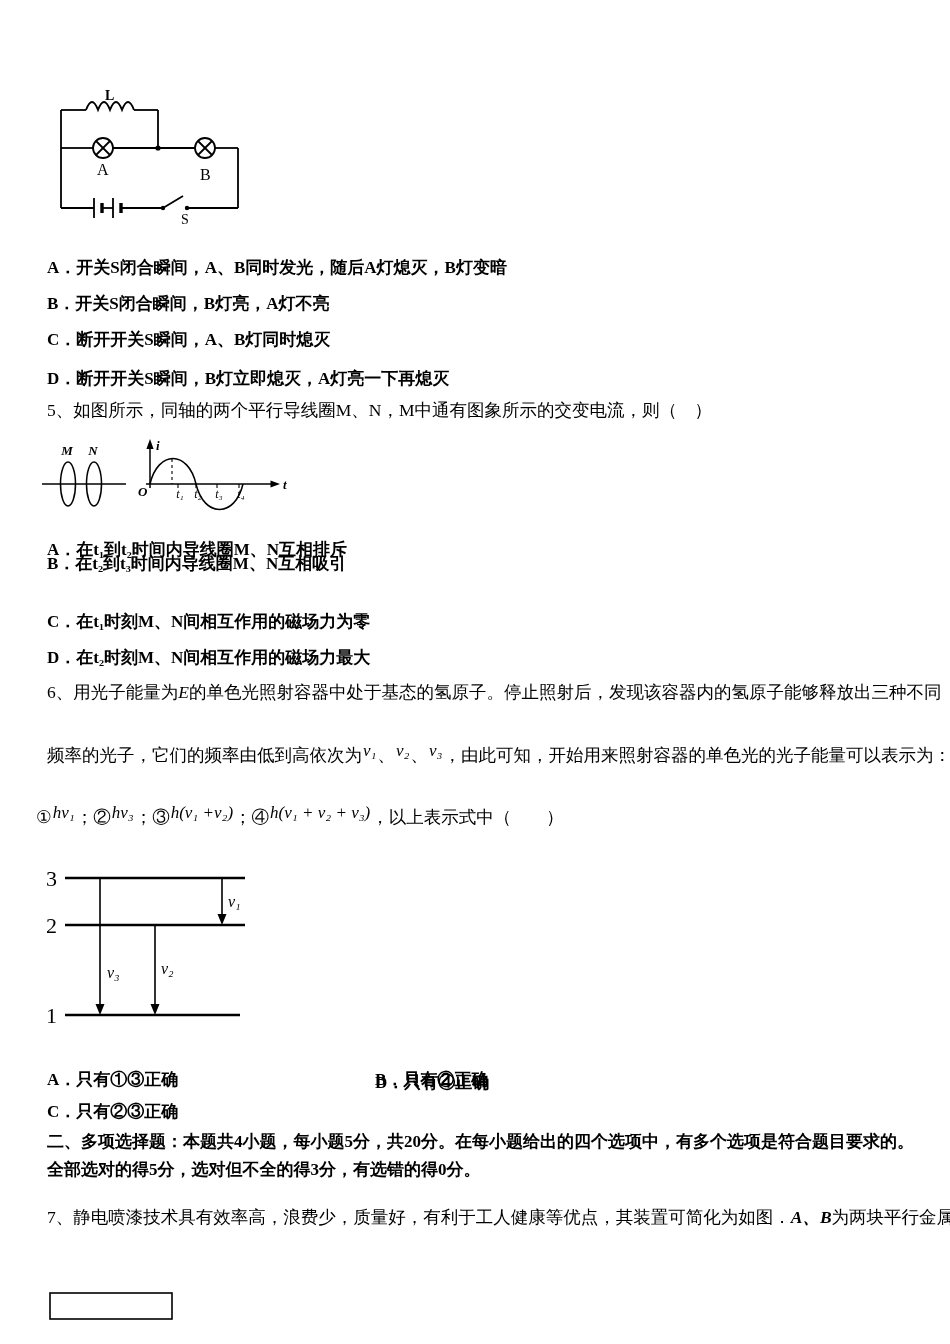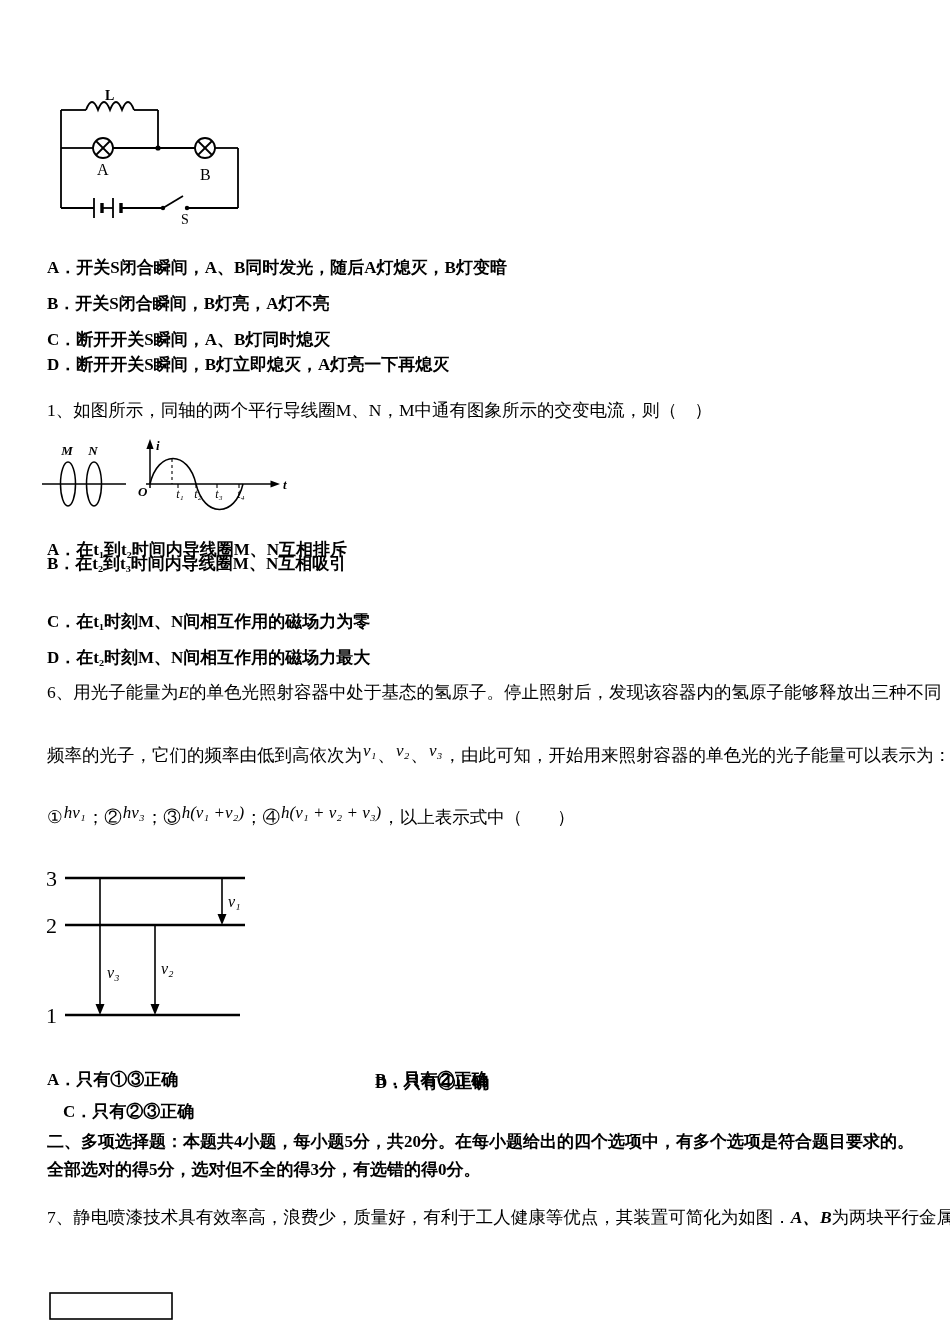--- a/index.html
+++ b/index.html
@@ -59,23 +59,23 @@
     <circle cx="131" cy="120" r="2.2" fill="#000"></circle>
     <text x="49" y="12" font-size="14" font-weight="bold">L</text>
     <text x="41" y="87" font-size="16">A</text>
     <text x="144" y="92" font-size="16">B</text>
     <text x="125" y="136" font-size="14">S</text>
   </svg>
 
   <div class="abs opt" style="left:47px; top:293px;">B．开关S闭合瞬间，B灯亮，A灯不亮</div>
   <div class="abs opt" style="left:47px; top:257px;">A．开关S闭合瞬间，A、B同时发光，随后A灯熄灭，B灯变暗</div>
   <div class="abs opt" style="left:47px; top:329px;">C．断开开关S瞬间，A、B灯同时熄灭</div>
-  <div class="abs opt" style="left:47px; top:354px;">D．断开开关S瞬间，B灯立即熄灭，A灯亮一下再熄灭</div>
+  <div class="abs opt" style="left:47px; top:368px;">D．断开开关S瞬间，B灯立即熄灭，A灯亮一下再熄灭</div>
 
-  <div class="abs stem" style="left:47px; top:399px;">1、如图所示，同轴的两个平行导线圈M、N，M中通有图象所示的交变电流，则（　）</div>
+  <div class="abs stem" style="left:47px; top:399px;">5、如图所示，同轴的两个平行导线圈M、N，M中通有图象所示的交变电流，则（　）</div>
 
   <svg class="fig" style="left:42px; top:436px;" width="260" height="88" viewBox="0 0 260 88">
     <g fill="none" stroke="#000" stroke-width="1.5">
       <line x1="0" y1="48" x2="84" y2="48"></line>
       <ellipse cx="26" cy="48" rx="7.5" ry="22"></ellipse>
       <ellipse cx="52" cy="48" rx="7.5" ry="22"></ellipse>
       <line x1="108" y1="52" x2="108" y2="9"></line>
       <line x1="104" y1="48" x2="232" y2="48"></line>
       <path d="M108 48 C116 14 146 14 154 48 C162 82 193 82 201 48"></path>
       <line x1="130" y1="23" x2="130" y2="48" stroke-dasharray="3 3" stroke-width="1.1"></line>
@@ -102,21 +102,21 @@
   <div class="abs opt" style="left:47px; top:611px;">C．在t₁时刻M、N间相互作用的磁场力为零</div>
   <div class="abs opt" style="left:47px; top:647px;text-align:center;">D．在t₂时刻M、N间相互作用的磁场力最大</div>
 
   <div class="abs stem" style="left:47px; top:681px;">
     <span>6、用光子能量为</span><span class="mvar">E</span><span>的单色光照射容器中处于基态的氢原子。停止照射后，发现该容器内的氢原子能够释放出三种不同</span>
   </div>
   <div class="abs stem" style="left:47px; top:744px;">
     <span>频率的光子，它们的频率由低到高依次为</span><span class="math">v₁</span><span>、</span><span class="math">v₂</span><span>、</span><span class="math">v₃</span><span>，由此可知，开始用来照射容器的单色光的光子能量可以表示为：</span>
   </div>
 
-  <div class="abs stem" style="left:47px; top:806px;text-align:center;">
+  <div class="abs stem" style="left:36px; top:806px;text-align:center;">
     <span class="fnum">①</span><span class="math">hv₁</span><span>；</span><span class="fnum">②</span><span class="math">hv₃</span><span>；</span><span class="fnum">③</span><span class="math">h(v₁ +v₂)</span><span>；</span><span class="fnum">④</span><span class="math">h(v₁ + v₂ + v₃)</span><span>，以上表示式中（　　）</span>
   </div>
 
   <svg class="fig" style="left:38px; top:860px;" width="225" height="172" viewBox="0 0 225 172">
     <g stroke="#000">
       <line x1="27" y1="18" x2="207" y2="18" stroke-width="2.4"></line>
       <line x1="27" y1="65" x2="207" y2="65" stroke-width="2.4"></line>
       <line x1="27" y1="155" x2="202" y2="155" stroke-width="2.4"></line>
       <line x1="62" y1="18" x2="62" y2="146" stroke-width="1.6"></line>
       <line x1="117" y1="65" x2="117" y2="146" stroke-width="1.6"></line>
@@ -128,21 +128,21 @@
     <text x="8" y="26" font-size="22">3</text>
     <text x="8" y="73" font-size="22">2</text>
     <text x="8" y="163" font-size="22">1</text>
     <text x="190" y="47" font-size="16" font-style="italic">v₁</text>
     <text x="123" y="114" font-size="16" font-style="italic">v₂</text>
     <text x="69" y="118" font-size="16" font-style="italic">v₃</text>
   </svg>
 
   <div class="abs opt" style="left:47px;  top:1069px;">A．只有①③正确</div>
   <div class="abs opt" style="left:375px; top:1069px;">B．只有②正确</div>
-  <div class="abs opt" style="left:47px;  top:1101px;margin-left:16px;">C．只有②③正确</div>
+  <div class="abs opt" style="left:47px;  top:1101px;">C．只有②③正确</div>
   <div class="abs opt" style="left:375px; top:1072px;">D．只有④正确</div>
 
   <div class="abs sect" style="left:47px; top:1130px;">二、多项选择题：本题共4小题，每小题5分，共20分。在每小题给出的四个选项中，有多个选项是符合题目要求的。</div>
   <div class="abs sect" style="left:47px; top:1158px;text-align:center;">全部选对的得5分，选对但不全的得3分，有选错的得0分。</div>
 
   <div class="abs stem" style="left:47px; top:1206px;">
     <span>7、静电喷漆技术具有效率高，浪费少，质量好，有利于工人健康等优点，其装置可简化为如图．</span><span class="mvar" style="font-weight:bold;">A、B</span><span>为两块平行金属</span>
   </div>
 
   <svg class="fig" style="left:46px; top:1288px;" width="190" height="56" viewBox="0 0 190 56">

